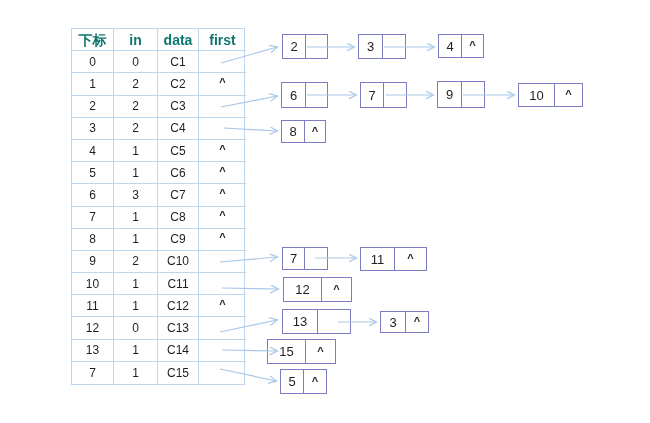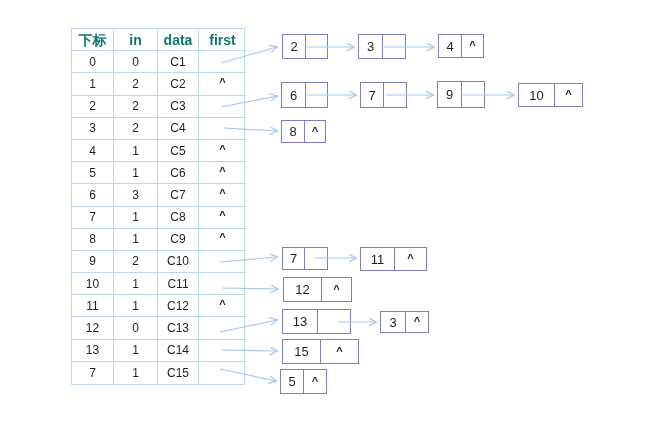--- a/index.html
+++ b/index.html
@@ -179,21 +179,21 @@
 
   <div class="node" style="left:282px;top:309px;width:69px;height:25px">
     <span class="val" style="width:35px">13</span>
     <span class="ptr"></span>
   </div>
   <div class="node" style="left:380px;top:311px;width:49px;height:22px">
     <span class="val" style="width:25px">3</span>
     <span class="ptr">^</span>
   </div>
 
-  <div class="node" style="left:282px;top:339px;width:77px;height:25px">
+  <div class="node" style="left:267px;top:339px;width:69px;height:25px">
     <span class="val" style="width:38px">15</span>
     <span class="ptr">^</span>
   </div>
 
   <div class="node" style="left:280px;top:369px;width:47px;height:25px">
     <span class="val" style="width:23px">5</span>
     <span class="ptr">^</span>
   </div>
 
   <svg class="arrows" width="650" height="423" viewBox="0 0 650 423">

